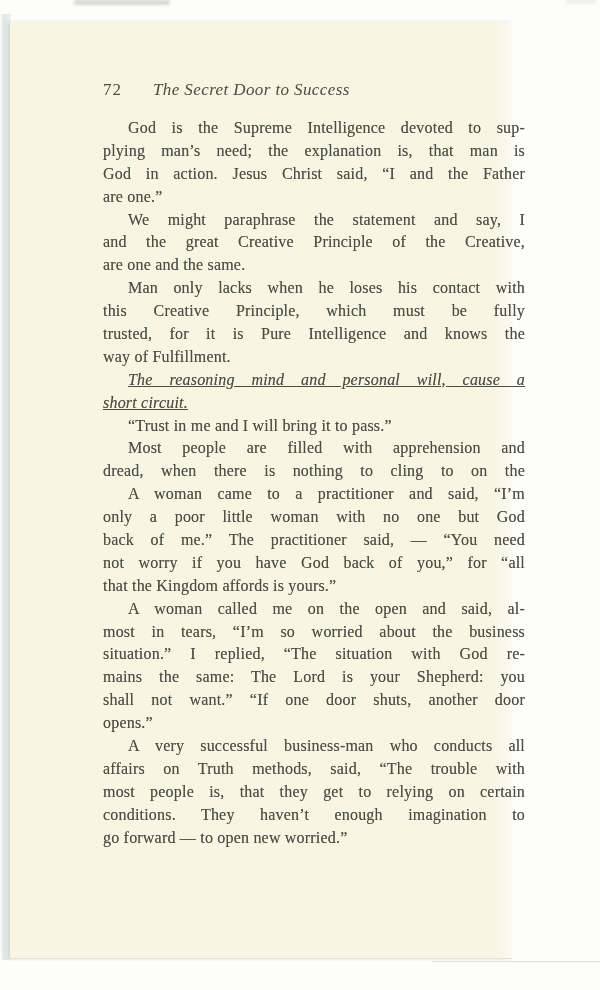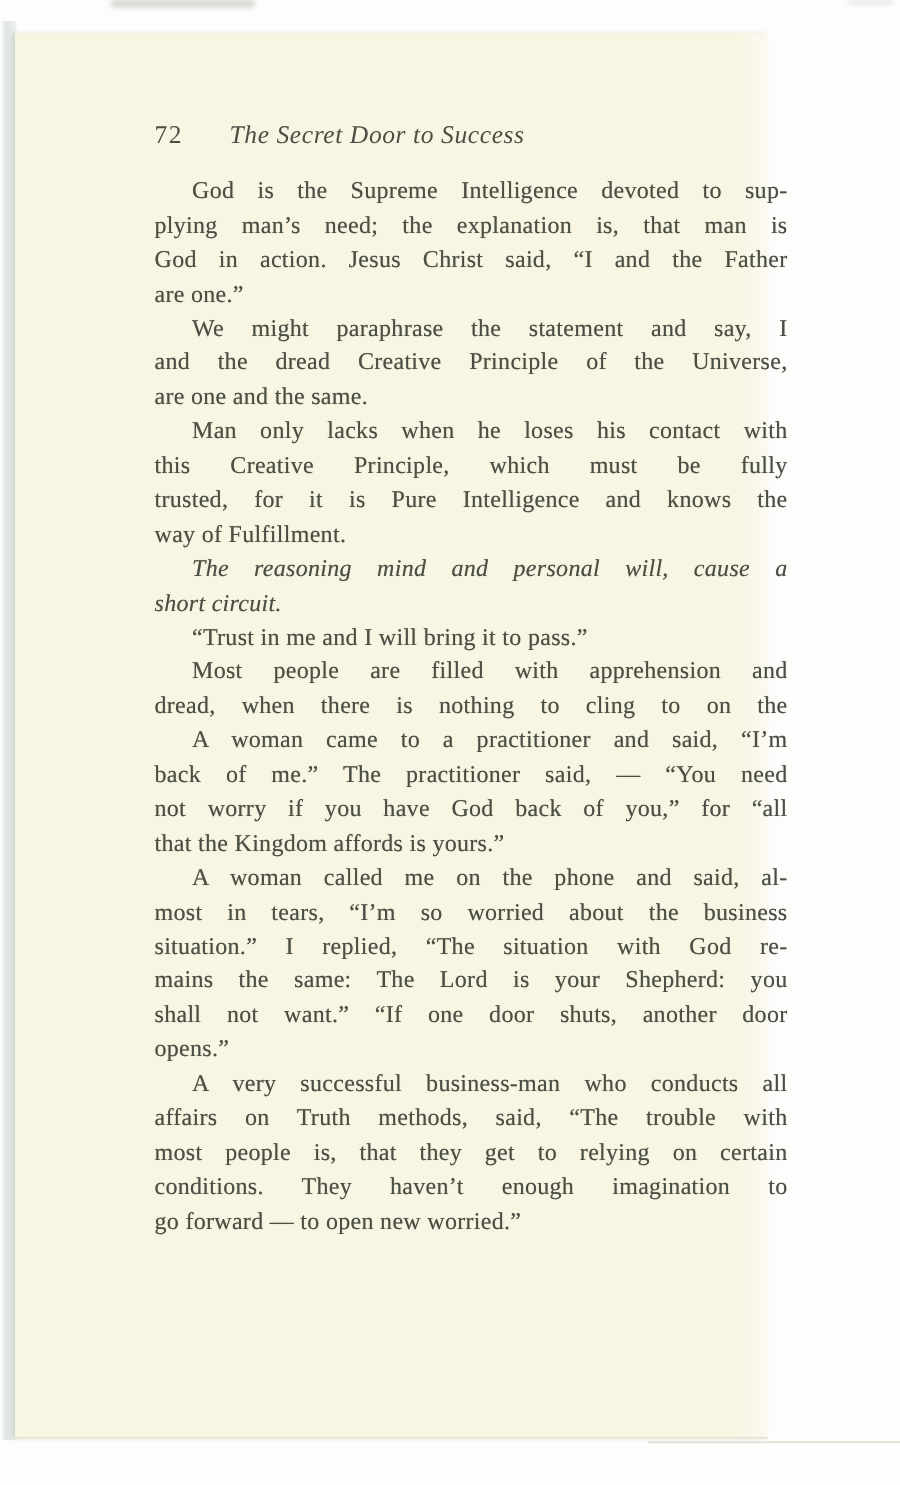--- a/index.html
+++ b/index.html
@@ -73,21 +73,21 @@
   .page-body {
     position: absolute;
     left: 93px; top: 95px;
     width: 422px;
     font-size: 16px;
     color: var(--text-color, #4b4e43);
     letter-spacing: 0.2px;
     text-shadow: 0 0 0.5px rgba(75,78,67,0.55);
   }
   .para { margin: 0; }
-  .para.italic { font-style: italic; }
+  .para.italic { font-style: italic; text-decoration: underline; }
   .line {
     height: 22.9px;
     line-height: 22.9px;
     text-align: justify;
     text-align-last: justify;
     white-space: normal;
     overflow: visible;
   }
   .line.first { text-indent: 25px; }
   .line.last  { text-align-last: left; }
@@ -105,21 +105,21 @@
   </div>
   <div class="page-body" id="page-body">
       <div class="para">
         <div class="line first">God is the Supreme Intelligence devoted to sup-</div>
         <div class="line">plying man’s need; the explanation is, that man is</div>
         <div class="line">God in action. Jesus Christ said, “I and the Father</div>
         <div class="line last">are one.”</div>
       </div>
       <div class="para">
         <div class="line first">We might paraphrase the statement and say, I</div>
-        <div class="line">and the dread Creative Principle of the Universe,</div>
+        <div class="line">and the great Creative Principle of the Creative,</div>
         <div class="line last">are one and the same.</div>
       </div>
       <div class="para">
         <div class="line first">Man only lacks when he loses his contact with</div>
         <div class="line">this Creative Principle, which must be fully</div>
         <div class="line">trusted, for it is Pure Intelligence and knows the</div>
         <div class="line last">way of Fulfillment.</div>
       </div>
       <div class="para italic">
         <div class="line first">The reasoning mind and personal will, cause a</div>
@@ -127,26 +127,27 @@
       </div>
       <div class="para">
         <div class="line first last">“Trust in me and I will bring it to pass.”</div>
       </div>
       <div class="para">
         <div class="line first">Most people are filled with apprehension and</div>
         <div class="line">dread, when there is nothing to cling to on the</div>
       </div>
       <div class="para">
         <div class="line first">A woman came to a practitioner and said, “I’m</div>
+        <div class="line">only a poor little woman with no one but God</div>
         <div class="line">back of me.” The practitioner said, — “You need</div>
         <div class="line">not worry if you have God back of you,” for “all</div>
         <div class="line last">that the Kingdom affords is yours.”</div>
       </div>
       <div class="para">
-        <div class="line first">A woman called me on the phone and said, al-</div>
+        <div class="line first">A woman called me on the open and said, al-</div>
         <div class="line">most in tears, “I’m so worried about the business</div>
         <div class="line">situation.” I replied, “The situation with God re-</div>
         <div class="line">mains the same: The Lord is your Shepherd: you</div>
         <div class="line">shall not want.” “If one door shuts, another door</div>
         <div class="line last">opens.”</div>
       </div>
       <div class="para">
         <div class="line first">A very successful business-man who conducts all</div>
         <div class="line">affairs on Truth methods, said, “The trouble with</div>
         <div class="line">most people is, that they get to relying on certain</div>

